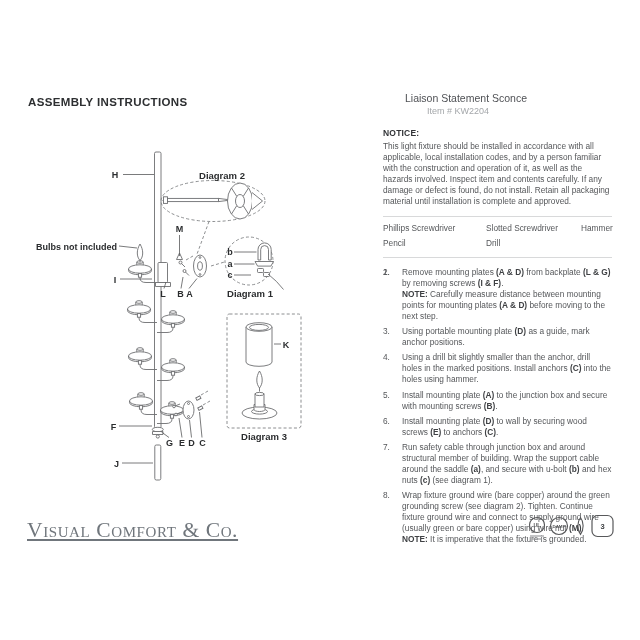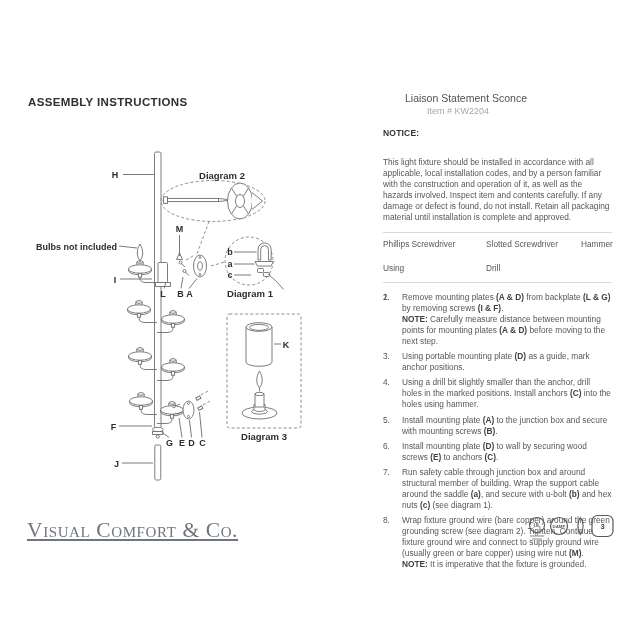--- a/index.html
+++ b/index.html
@@ -18,23 +18,23 @@
   svg .ln   { stroke:#6d6e71; stroke-width:.9; fill:none; }
   svg .lnf  { stroke:#6d6e71; stroke-width:.9; fill:#ffffff; }
   svg .lead { stroke:#58595b; stroke-width:.8; fill:none; }
   svg .dash { stroke:#808285; stroke-width:.9; fill:none; stroke-dasharray:3 2.2; }
   svg .dot  { stroke:#939598; stroke-width:.6; fill:none; stroke-dasharray:1 2; }
   
   .rcol { position:absolute; left:383px; top:92px; width:229px; }
   .prod-name { font-size:10.5px; color:#4f5155;padding-left:22px; }
   .prod-item { font-size:9px; color:#a4a7aa; margin-top:2px;padding-left:44px; }
   .sec-label { font-size:8.5px; font-weight:bold; color:#323437; margin-top:12px; letter-spacing:.2px; }
-  .notice-body { font-size:8.3px; line-height:1.33; color:#55575a; margin-top:19px; }
+  .notice-body { font-size:8.3px; line-height:1.33; color:#55575a; margin-top:3px; }
   .rule { border:none; border-top:1px solid #d8d9da; margin:9px 0 0; }
-  .tools-grid { display:grid; grid-template-columns:103px 95px 1fr; row-gap:14px; font-size:8.3px; color:#55575a; margin-top:6px; }
+  .tools-grid { display:grid; grid-template-columns:103px 95px 1fr; row-gap:5px; font-size:8.3px; color:#55575a; margin-top:6px; }
   .tools-grid .t-right { text-align:right; }
   ol.instr { list-style:none; margin:9px 0 0; padding:0; font-size:8.3px; line-height:1.33; color:#55575a; }
   ol.instr li { position:relative; padding-left:19px; margin-bottom:4px; }
   ol.instr li .num { position:absolute; left:0; top:0; }
   .bd { font-weight:bold; color:#3f4144; }
   
   .logo {
     position:absolute; left:27px; top:518px; font-family:"Liberation Serif", serif;
     font-size:21.5px; font-variant:small-caps; letter-spacing:.6px; color:#70767c;text-decoration:underline;
   }
@@ -246,21 +246,21 @@
 
     <div class="sec-label">NOTICE:</div>
     <div class="notice-body">This light fixture should be installed in accordance with all applicable, local installation codes, and by a person familiar with the construction and operation of it, as well as the hazards involved. Inspect item and contents carefully. If any damage or defect is found, do not install. Retain all packaging material until installation is complete and approved.</div>
 
     <hr class="rule">
 
     <div class="tools-grid">
       <span>Phillips Screwdriver</span>
       <span>Slotted Screwdriver</span>
       <span class="t-right">Hammer</span>
-      <span>Using</span>
+      <span>Pencil</span>
       <span>Drill</span>
       <span></span>
     </div>
 
     <hr class="rule">
 
     <ol class="instr">
         <li><span class="num">1.</span></li>
         <li><span class="num">2.</span><span>Remove mounting plates </span><span class="bd">(A &amp; D)</span><span> from backplate </span><span class="bd">(L &amp; G)</span><span> by removing screws </span><span class="bd">(I &amp; F)</span><span>.</span><br><span class="bd">NOTE:</span><span> Carefully measure distance between mounting points for mounting plates </span><span class="bd">(A &amp; D)</span><span> before moving to the next step.</span></li>
         <li><span class="num">3.</span><span>Using portable mounting plate </span><span class="bd">(D)</span><span> as a guide, mark anchor positions.</span></li>

